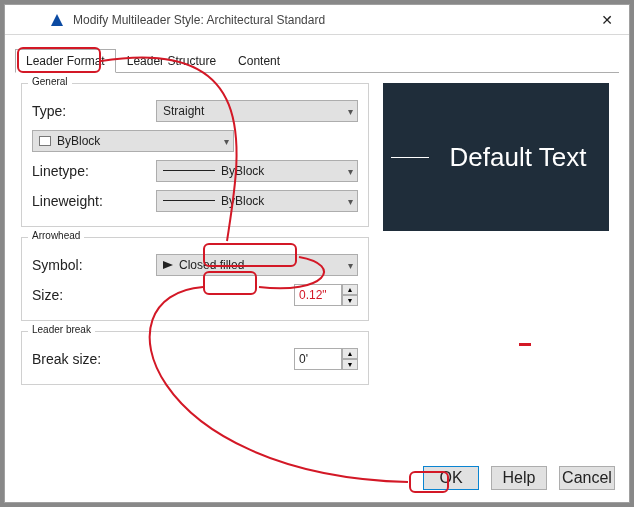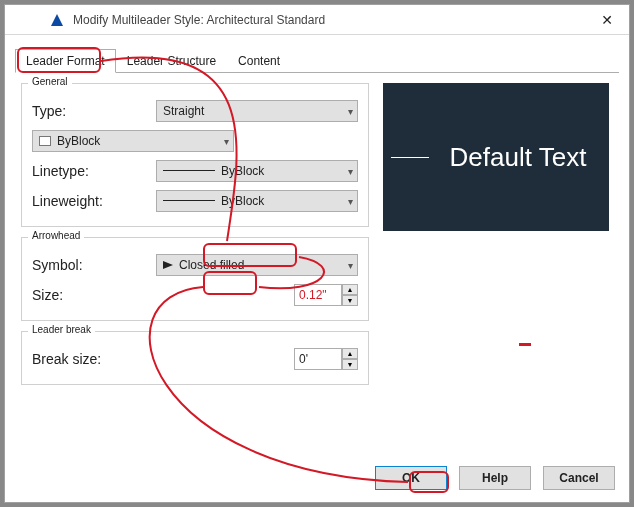--- a/index.html
+++ b/index.html
@@ -105,24 +105,24 @@
     position:relative;
     padding-left:44px;
   }
   .preview .line { position:absolute; left:8px; top:74px; width:38px; height:1px; background:#fff; }
   .rightcol { flex:1; }
   .buttons {
     position:absolute; right:14px; bottom:12px;
     display:flex; gap:12px;
   }
   .btn {
-    width:72px; height:24px;
+    width:56px; height:24px;
     border:1px solid #adadad; background:#e1e1e1;
-    font-size:12px; color:#222;
-    display:flex; align-items:center; justify-content:center;font-weight:bold;
+    font-size:16px; color:#222;
+    display:flex; align-items:center; justify-content:center;
   }
   
   .ann { position:absolute; border:2px solid #d31826; border-radius:6px; pointer-events:none; z-index:50; }
   .ann-tab { left:12px; top:42px; width:84px; height:26px; }
   .ann-sym { left:198px; top:238px; width:94px; height:24px; }
   .ann-siz { left:198px; top:266px; width:54px; height:24px; }
   .ann-ok  { left:404px; top:466px; width:40px; height:22px; }
   .red-dash { position:absolute; left:514px; top:338px; width:12px; height:3px; background:#d31826; z-index:40; }
   svg.annline { position:absolute; left:0; top:0; width:626px; height:499px; z-index:49; pointer-events:none; }
 </style>

